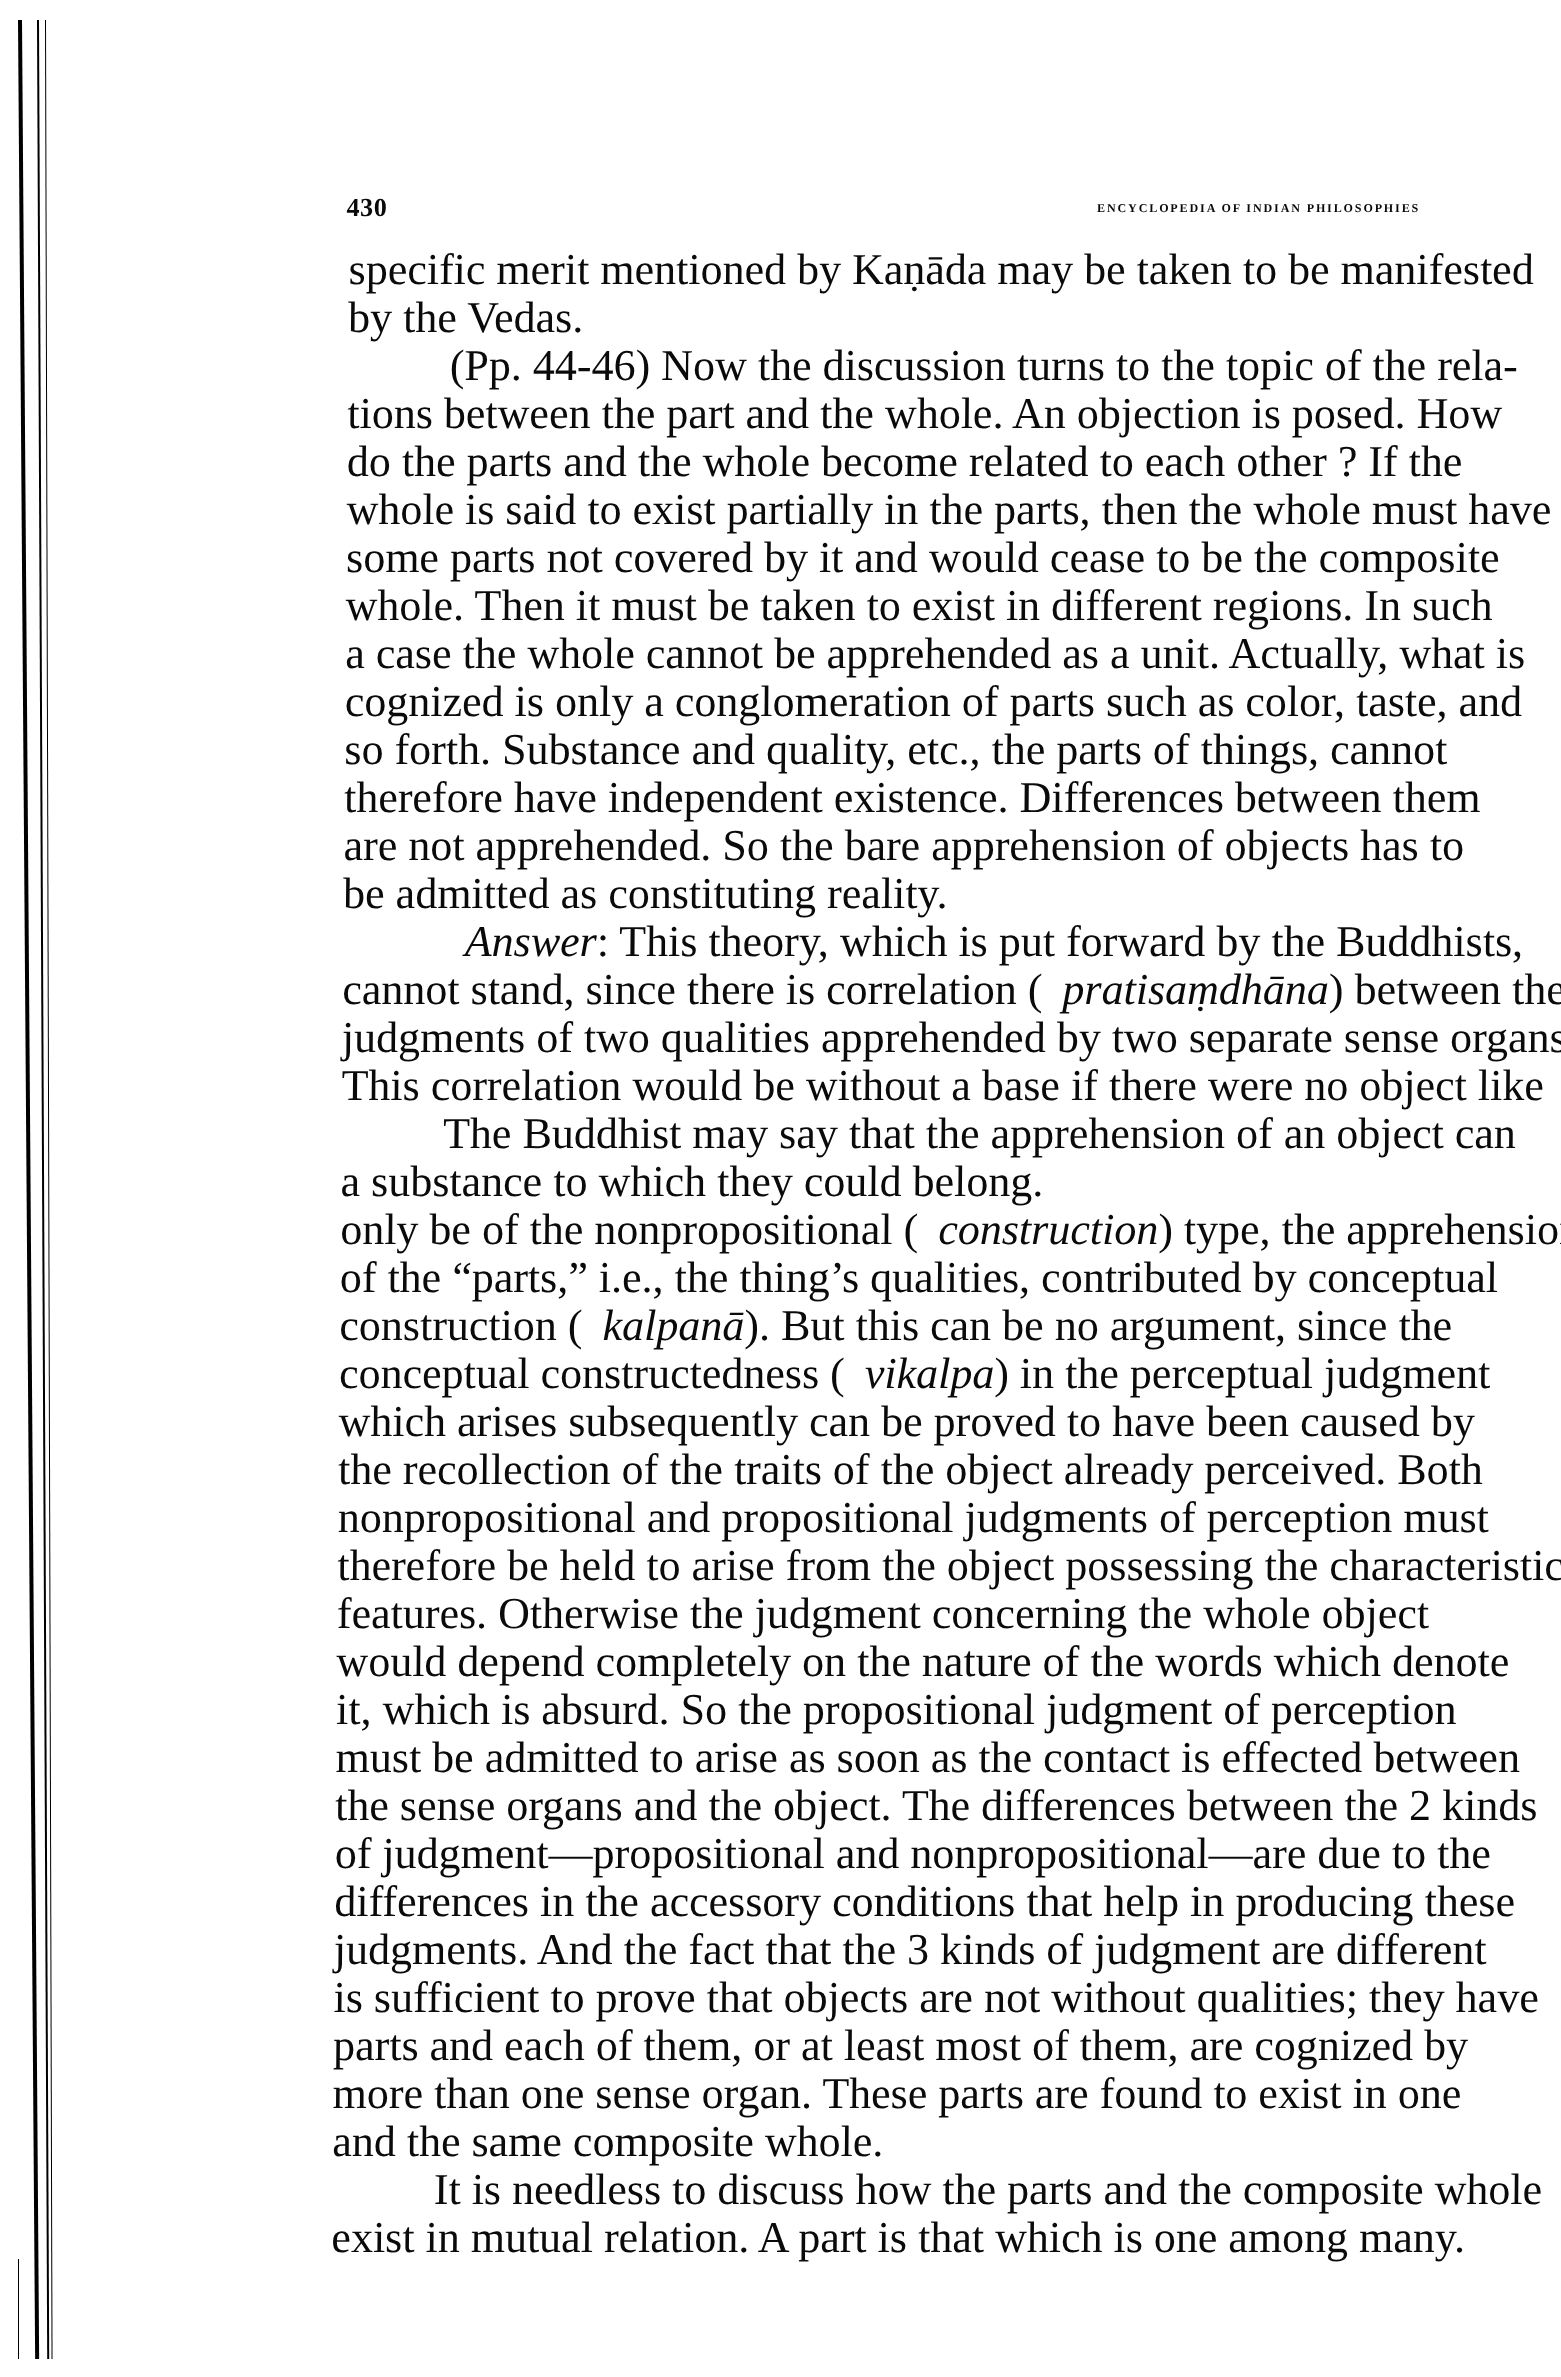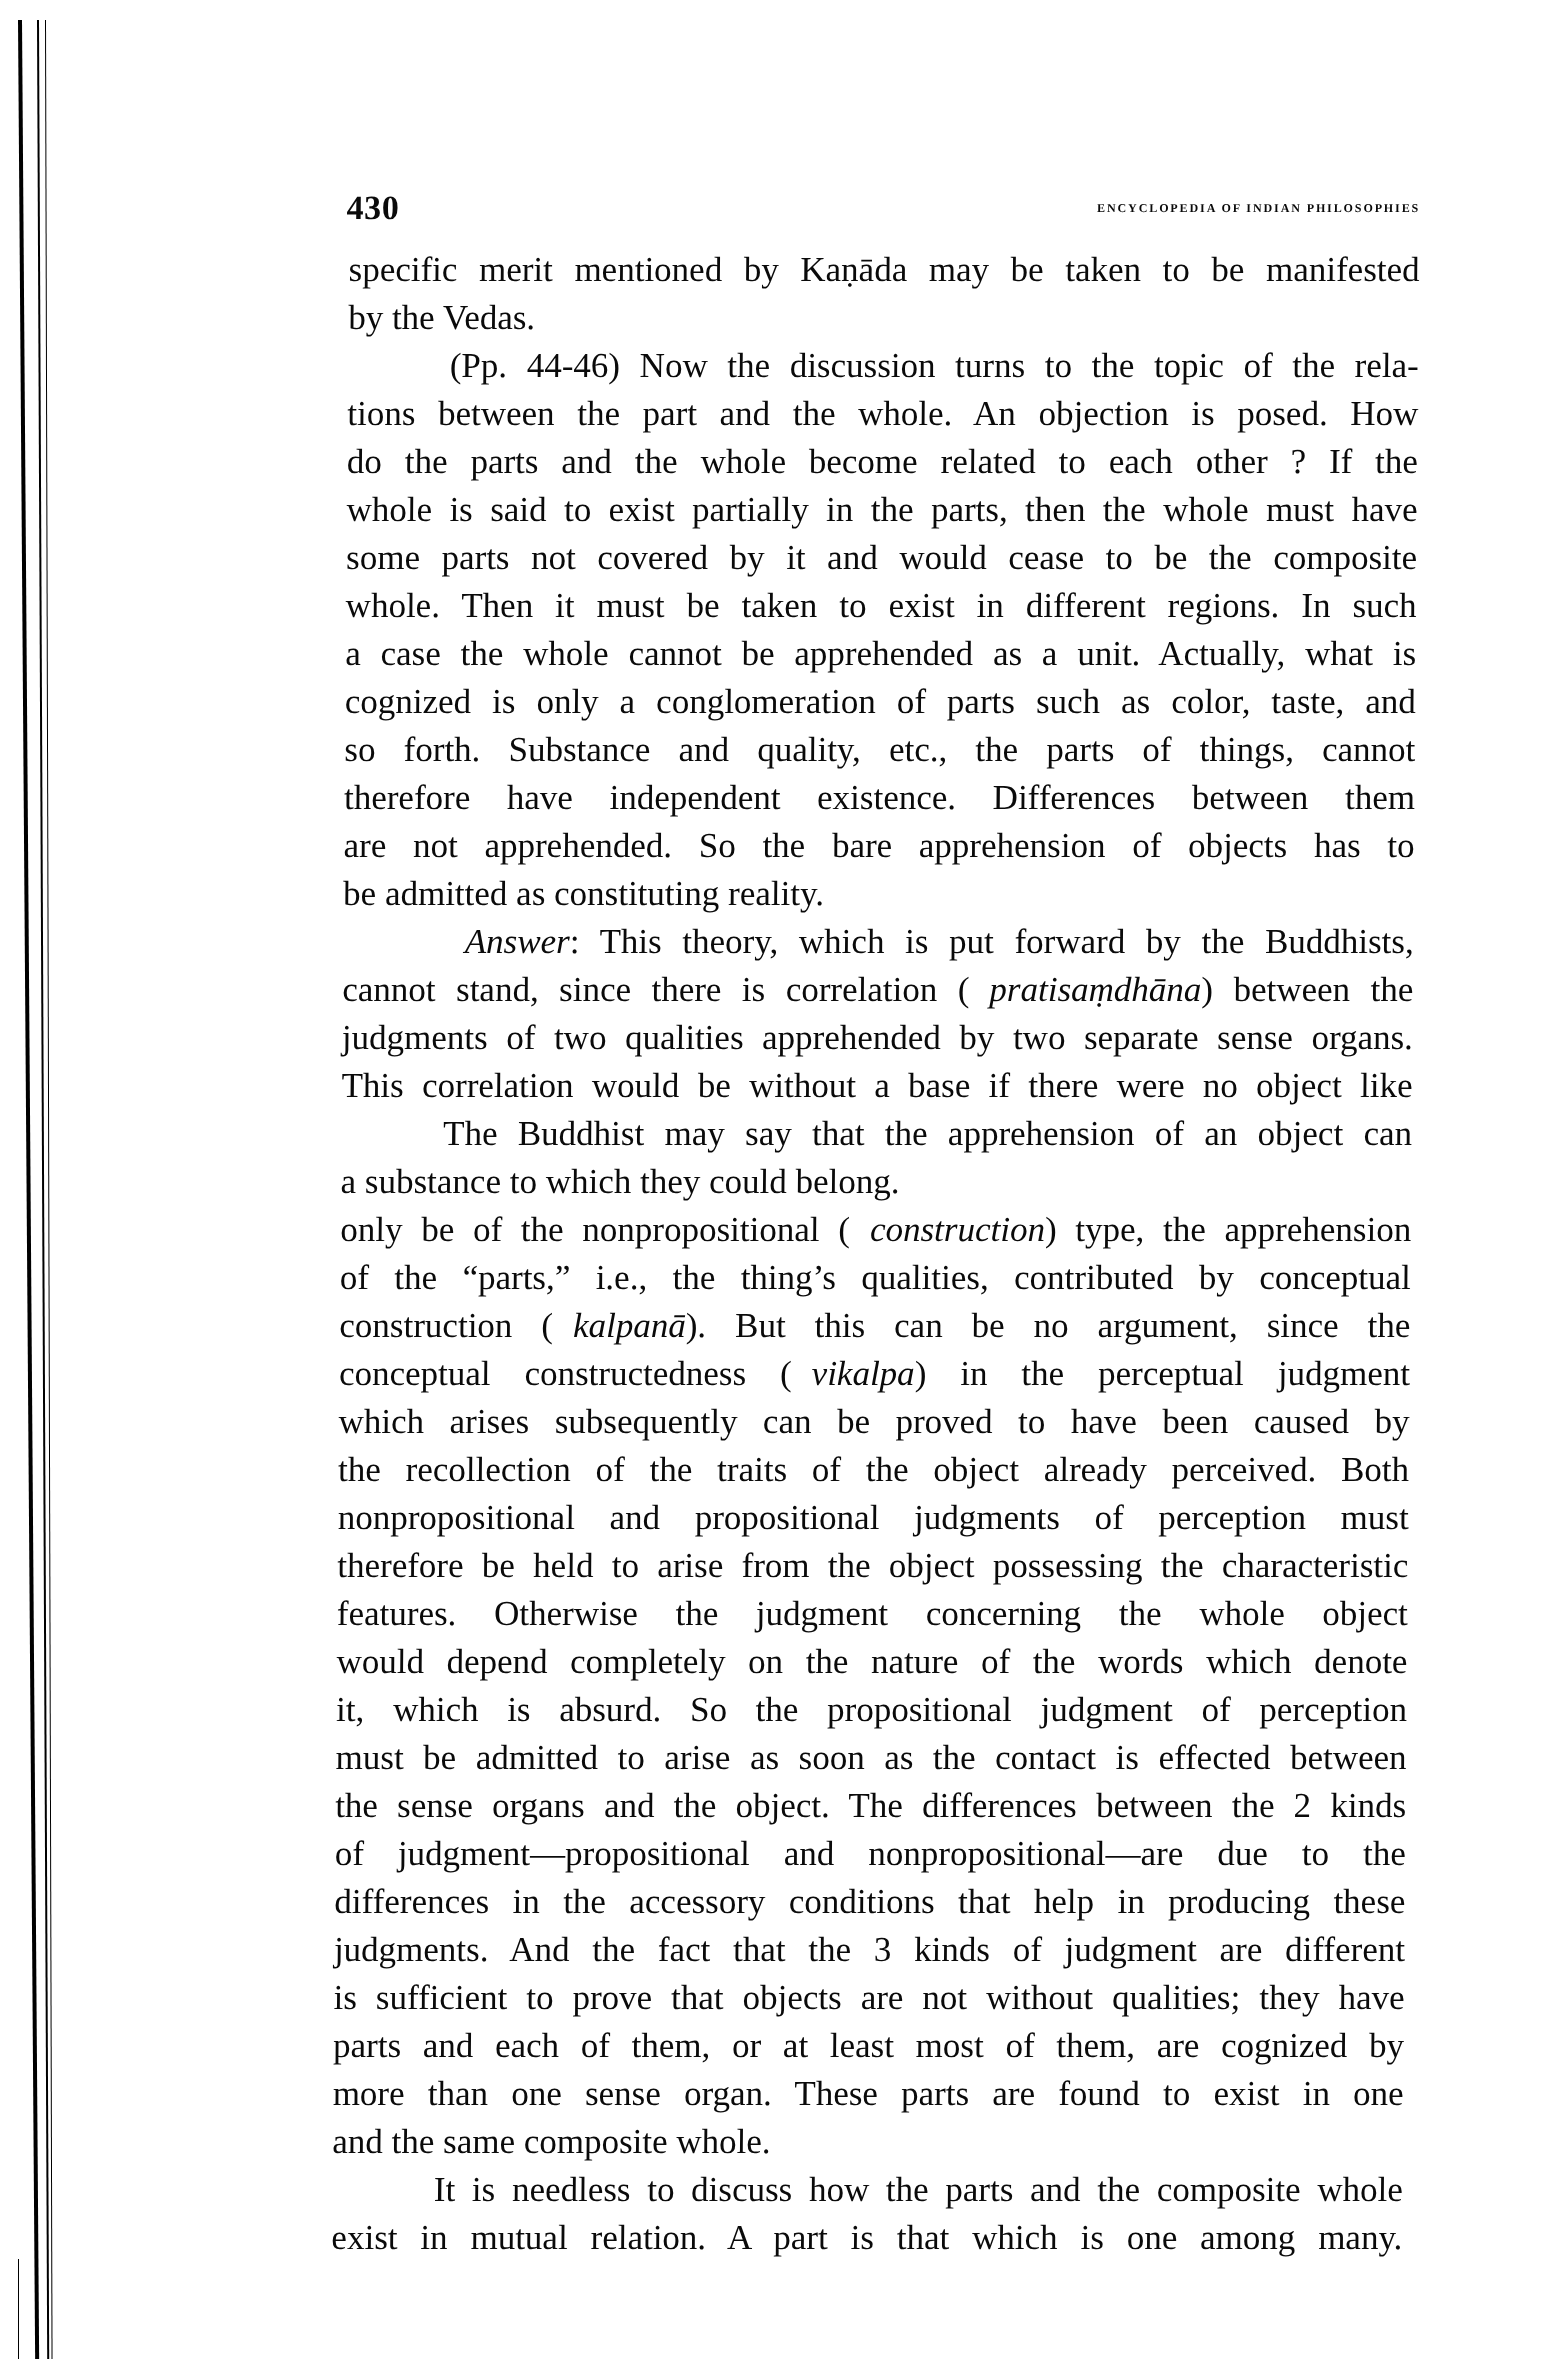--- a/index.html
+++ b/index.html
@@ -39,21 +39,21 @@
     position: absolute;
     top: 192px;
     left: 0;
     width: 1071px;
     height: 32px;
   }
   .page-number {
     position: absolute;
     left: -2.6px;
     top: 0;
-    font-size: 34px;
+    font-size: 26px;
     font-weight: bold;
     line-height: 32px;
     letter-spacing: 0.6px;
   }
   .running-title {
     position: absolute;
     right: 0;
     top: 3.8px;
     font-size: 12px;
     font-weight: bold;
@@ -64,21 +64,21 @@
   .body-text {
     position: absolute;
     top: 246px;
     left: 0;
     width: 1071px;
   }
   .line {
     display: block;
     height: 48px;
     line-height: 48px;
-    font-size: 35px;
+    font-size: 44px;
     white-space: nowrap;
     text-align: justify;
     text-align-last: justify;
     word-spacing: 0;
   }
   .line.last {
     text-align-last: left;
   }
   .line.indent {
     padding-left: 102px;

